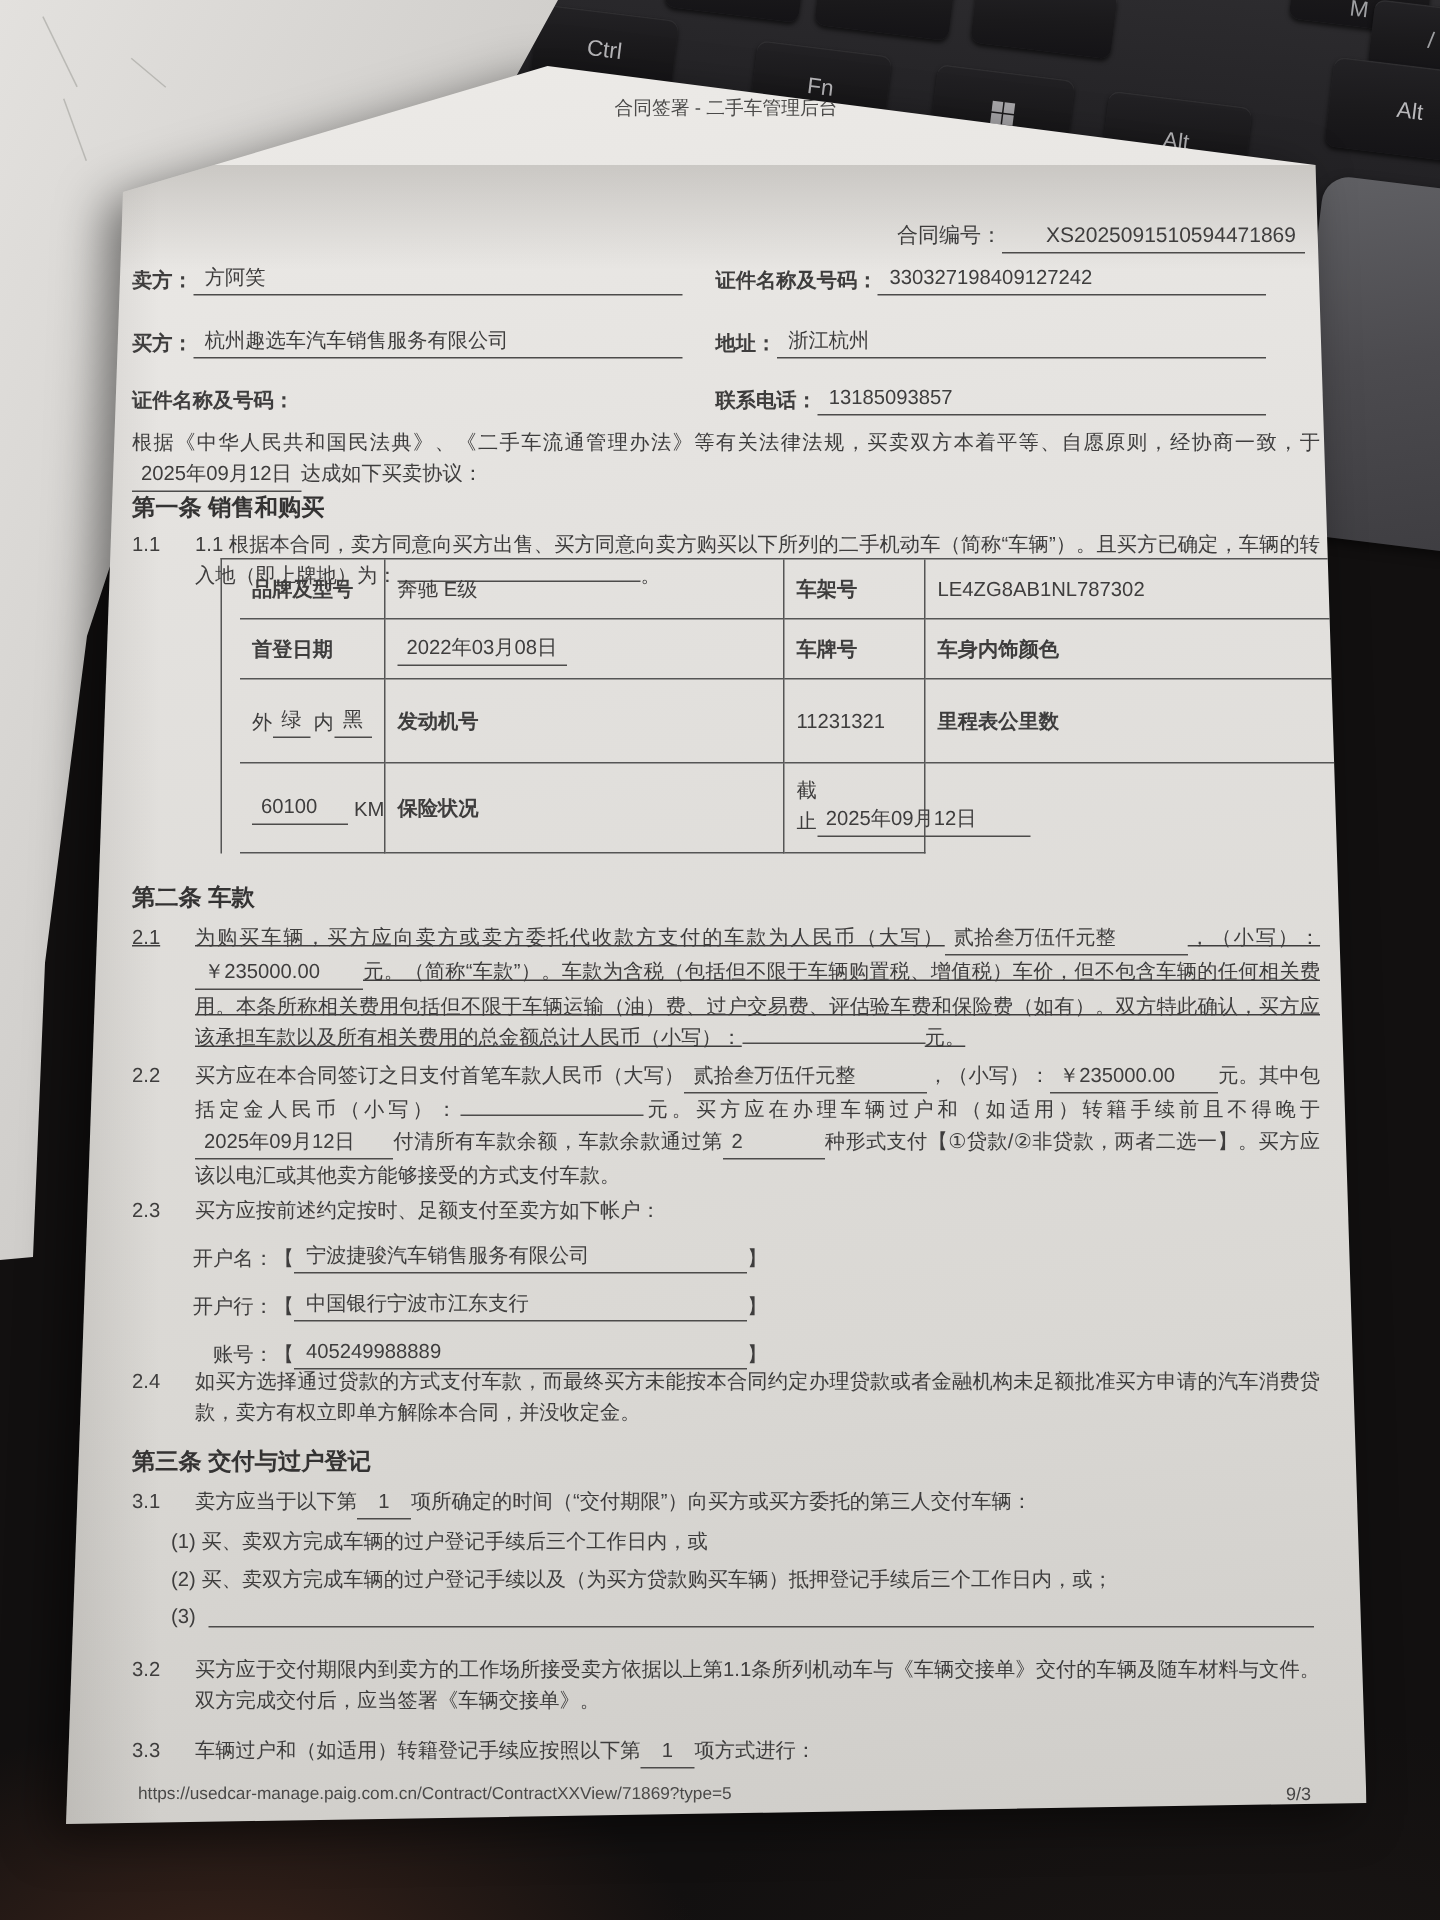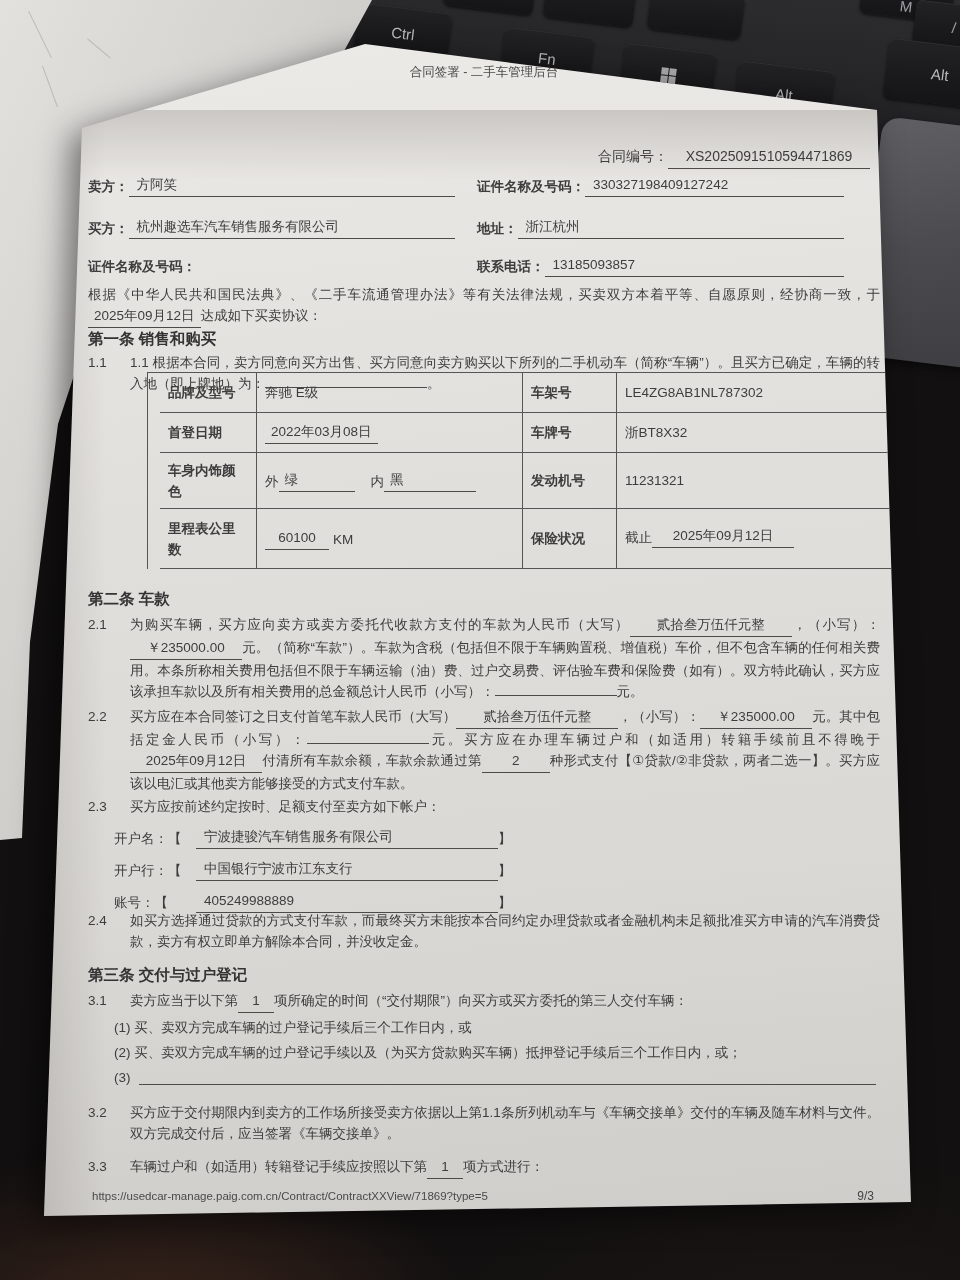--- a/index.html
+++ b/index.html
@@ -62,21 +62,21 @@
   .paper::after{ 
     content:"";position:absolute;left:0;top:0;width:70px;height:100%;
     background:linear-gradient(90deg,rgba(90,86,80,.18),rgba(90,86,80,0));
   }
   .content{position:absolute;left:52px;top:44px;width:792px;height:1160px;color:#3e3d3d;font-size:13.5px;line-height:21px;}
   .blk{position:absolute;left:0;right:0;}
   .center{text-align:center;}
   .doc-header{font-size:12.5px;color:#4b4a49;}
   .doc-title{font-size:29px;font-weight:bold;letter-spacing:10px;color:#333232;}
   .contract-line{text-align:right;padding-right:10px;font-size:14px;}
-  .u{border-bottom:1.2px solid #4c4b4a;display:inline-block;padding:0 6px 1px 6px;text-align:center;}
+  .u{border-bottom:1.2px solid #4c4b4a;display:inline-block;padding:0 6px 1px 6px;}
   .party-row{display:flex;gap:22px;}
   .party-field{display:flex;flex:1;align-items:flex-end;}
   .party-field .lbl{font-weight:bold;white-space:nowrap;}
   .party-field .val{flex:1;border-bottom:1.2px solid #4c4b4a;padding:0 6px 1px 8px;}
   .party-row .party-field:last-child{margin-right:36px;}
   .heading{font-weight:bold;font-size:15.5px;color:#343333;}
   .clause{display:flex;gap:16px;}
   .clause .num{width:26px;flex:none;}
   .clause .bd{flex:1;text-align:justify;}
   .sub-item{padding-left:26px;margin-top:4px;display:flex;}
@@ -86,21 +86,21 @@
     grid-template-columns:97px 266px 94px 276px;grid-template-rows:40px 40px 56px 60px;
     border-top:1.2px solid #555;border-left:1.2px solid #555;}
   .vtable>div{border-right:1.2px solid #555;border-bottom:1.2px solid #555;
     display:flex;flex-direction:column;justify-content:center;padding:3px 8px;}
   .vtable .lab{font-weight:bold;}
   .inline{display:flex;align-items:flex-end;flex-wrap:nowrap;}
   .cb{width:13px;height:13px;border:1.5px solid #454444;display:inline-flex;align-items:center;
     justify-content:center;font-size:12px;line-height:12px;margin:0 4px -1px 8px;color:#3e3d3d;}
   
   .acct-row{display:flex;align-items:flex-end;padding-left:26px;margin-top:9px;}
-  .acct-row .albl{width:82px;white-space:nowrap;}
+  .acct-row .albl{width:82px;text-align:right;white-space:nowrap;}
   .acct-row .aval{width:290px;border-bottom:1.2px solid #4c4b4a;padding:0 4px 1px 8px;}
   .footer-row{display:flex;justify-content:space-between;align-items:flex-end;}
   .footer-url{font-size:11.5px;color:#4a4948;padding-left:4px;}
   .footer-page{font-size:12px;color:#454444;padding-right:6px;}
 </style>
 </head>
 <body>
 
 <div class="scene">
 
@@ -197,21 +197,20 @@
         <div class="lab">品牌及型号</div>
         <div>奔驰 E级</div>
         <div class="lab">车架号</div>
         <div>LE4ZG8AB1NL787302</div>
 
         <div class="lab">首登日期</div>
         <div>
               <span class="u" style="align-self:flex-start;">2022年03月08日</span>
             </div>
         <div class="lab">车牌号</div>
-        <div>浙BT8X32</div>
 
         <div class="lab">车身内饰颜色</div>
         <div>
           <span class="inline">
             <span>外</span>
             <span class="u" style="width:64px;text-align:left;">绿</span>
             <span style="width:16px;"></span>
             <span>内</span>
             <span class="u" style="width:80px;text-align:left;">黑</span>
           </span>
@@ -230,21 +229,21 @@
         <div>
           <span class="inline" style="margin-bottom:4px;">
             <span>截止</span>
             <span class="u" style="min-width:130px;">2025年09月12日</span>
           </span>
         </div>
       </div>
 
       <div class="blk heading" style="top:530px;">第二条 车款</div>
 
-      <div class="blk clause" style="top:556px;">
+      <div class="blk clause" style="top:556px;text-decoration:underline;">
         <span class="num">2.1</span>
         <span class="bd">
           <span>为购买车辆，买方应向卖方或卖方委托代收款方支付的车款为人民币（大写）</span><span class="u" style="min-width:150px;">贰拾叁万伍仟元整</span><span>，（小写）：</span><span class="u" style="min-width:100px;">￥235000.00</span><span>元。（简称“车款”）。车款为含税（包括但不限于车辆购置税、增值税）车价，但不包含车辆的任何相关费用。本条所称相关费用包括但不限于车辆运输（油）费、过户交易费、评估验车费和保险费（如有）。双方特此确认，买方应该承担车款以及所有相关费用的总金额总计人民币（小写）：</span><span class="u" style="min-width:110px;"></span><span>元。</span>
         </span>
       </div>
 
       <div class="blk clause" style="top:648px;">
         <span class="num">2.2</span>
         <span class="bd">
           <span>买方应在本合同签订之日支付首笔车款人民币（大写）</span><span class="u" style="min-width:150px;">贰拾叁万伍仟元整</span><span>，（小写）：</span><span class="u" style="min-width:100px;">￥235000.00</span><span>元。其中包括定金人民币（小写）：</span><span class="u" style="min-width:110px;"></span><span>元。买方应在办理车辆过户和（如适用）转籍手续前且不得晚于</span><span class="u" style="min-width:120px;">2025年09月12日</span><span>付清所有车款余额，车款余款通过第</span><span class="u" style="min-width:56px;">2</span><span>种形式支付【①贷款/②非贷款，两者二选一】。买方应该以电汇或其他卖方能够接受的方式支付车款。</span>

